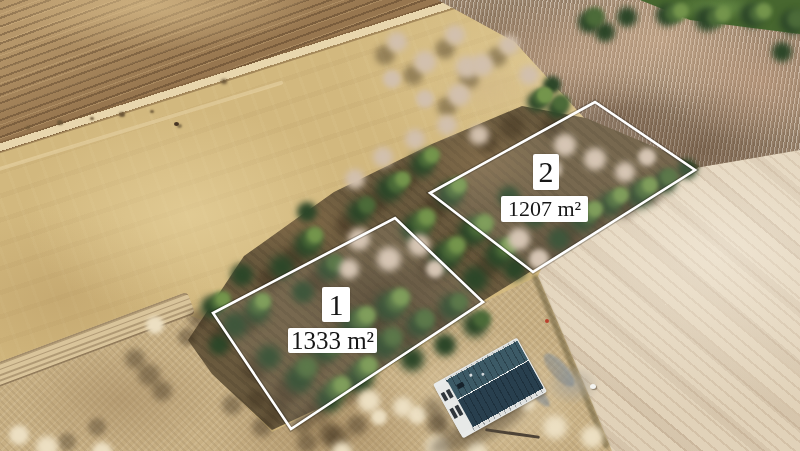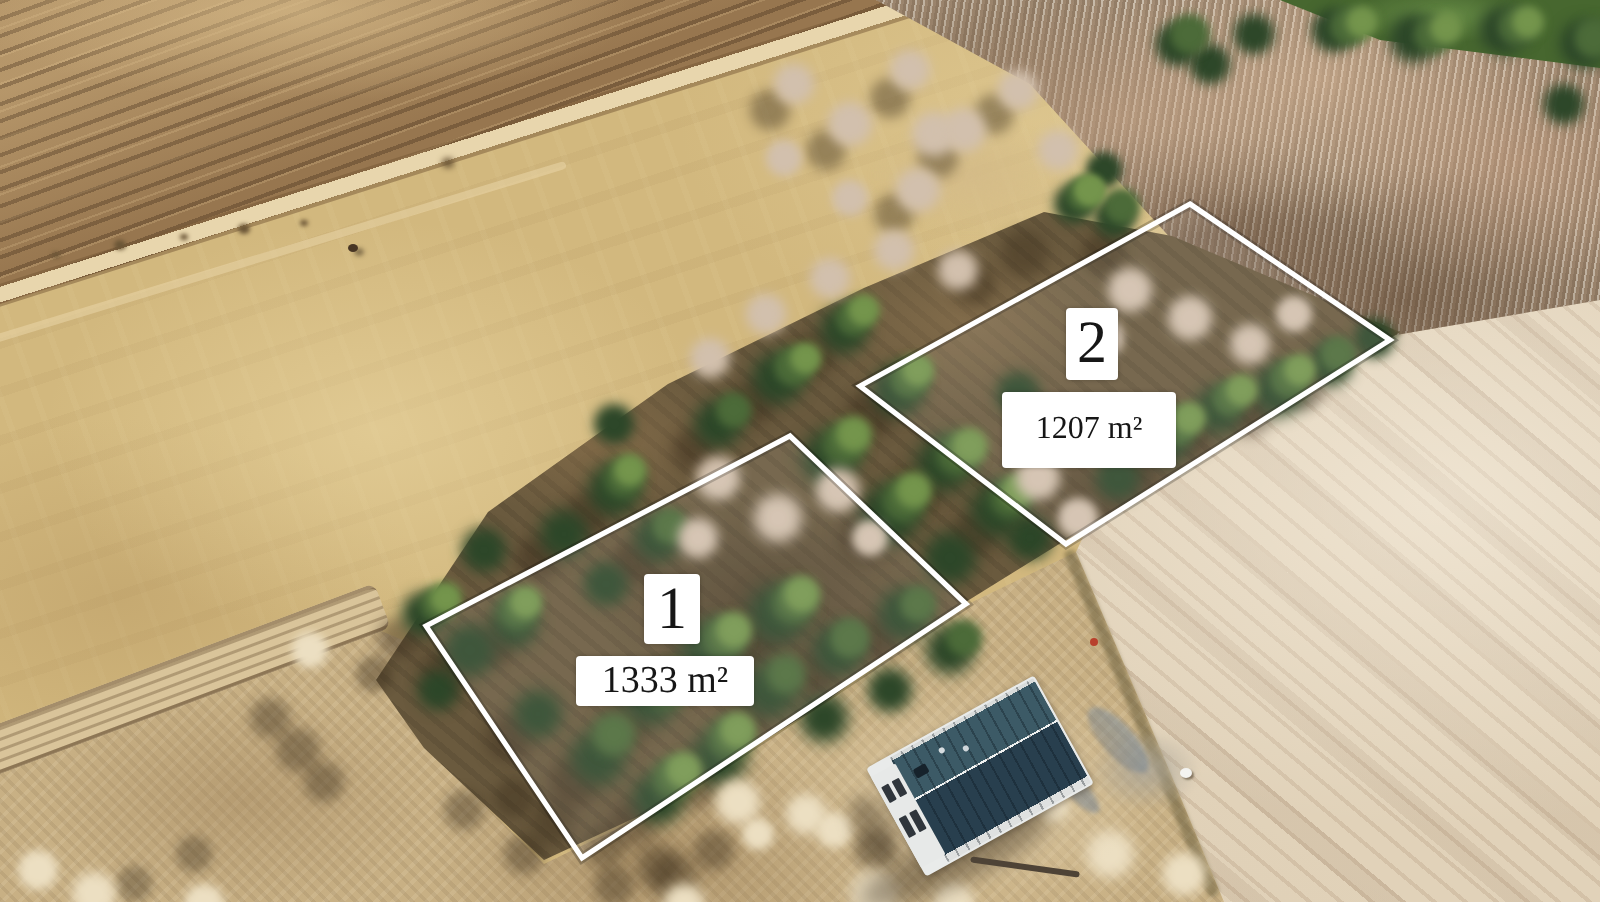--- a/index.html
+++ b/index.html
@@ -226,23 +226,23 @@
   .vent1{left:36px;top:9px;width:3px;height:3px;border-radius:50%;background:#d7dde0;}
   .vent2{left:47px;top:14px;width:3px;height:3px;border-radius:50%;background:#cfd6da;}
   
   .overlay-svg{left:0;top:0;}
   .plot-label{
     display:flex;align-items:center;justify-content:center;
     background:#ffffff;color:#161616;border-radius:2px;line-height:1;
     box-shadow:0 0 2px rgba(0,0,0,.25);
   }
   .p1-num{left:322px;top:287px;width:28px;height:35px;font-size:30px;}
-  .p1-area{left:288px;top:328px;width:89px;height:25px;font-size:19px;}
+  .p1-area{left:288px;top:328px;width:89px;height:25px;font-size:25px;}
   .p2-num{left:533px;top:154px;width:26px;height:36px;font-size:30px;}
-  .p2-area{left:501px;top:196px;width:87px;height:38px;font-size:16px;}
+  .p2-area{left:501px;top:196px;width:87px;height:26px;font-size:22px;}
 </style>
 </head>
 <body>
 
 <div class="stage">
   <div class="meadow"></div>
   <div class="plow-band"></div>
   <div class="track-1"></div>
   <div class="track-2"></div>
   <div class="shrub-dots blob"></div>

